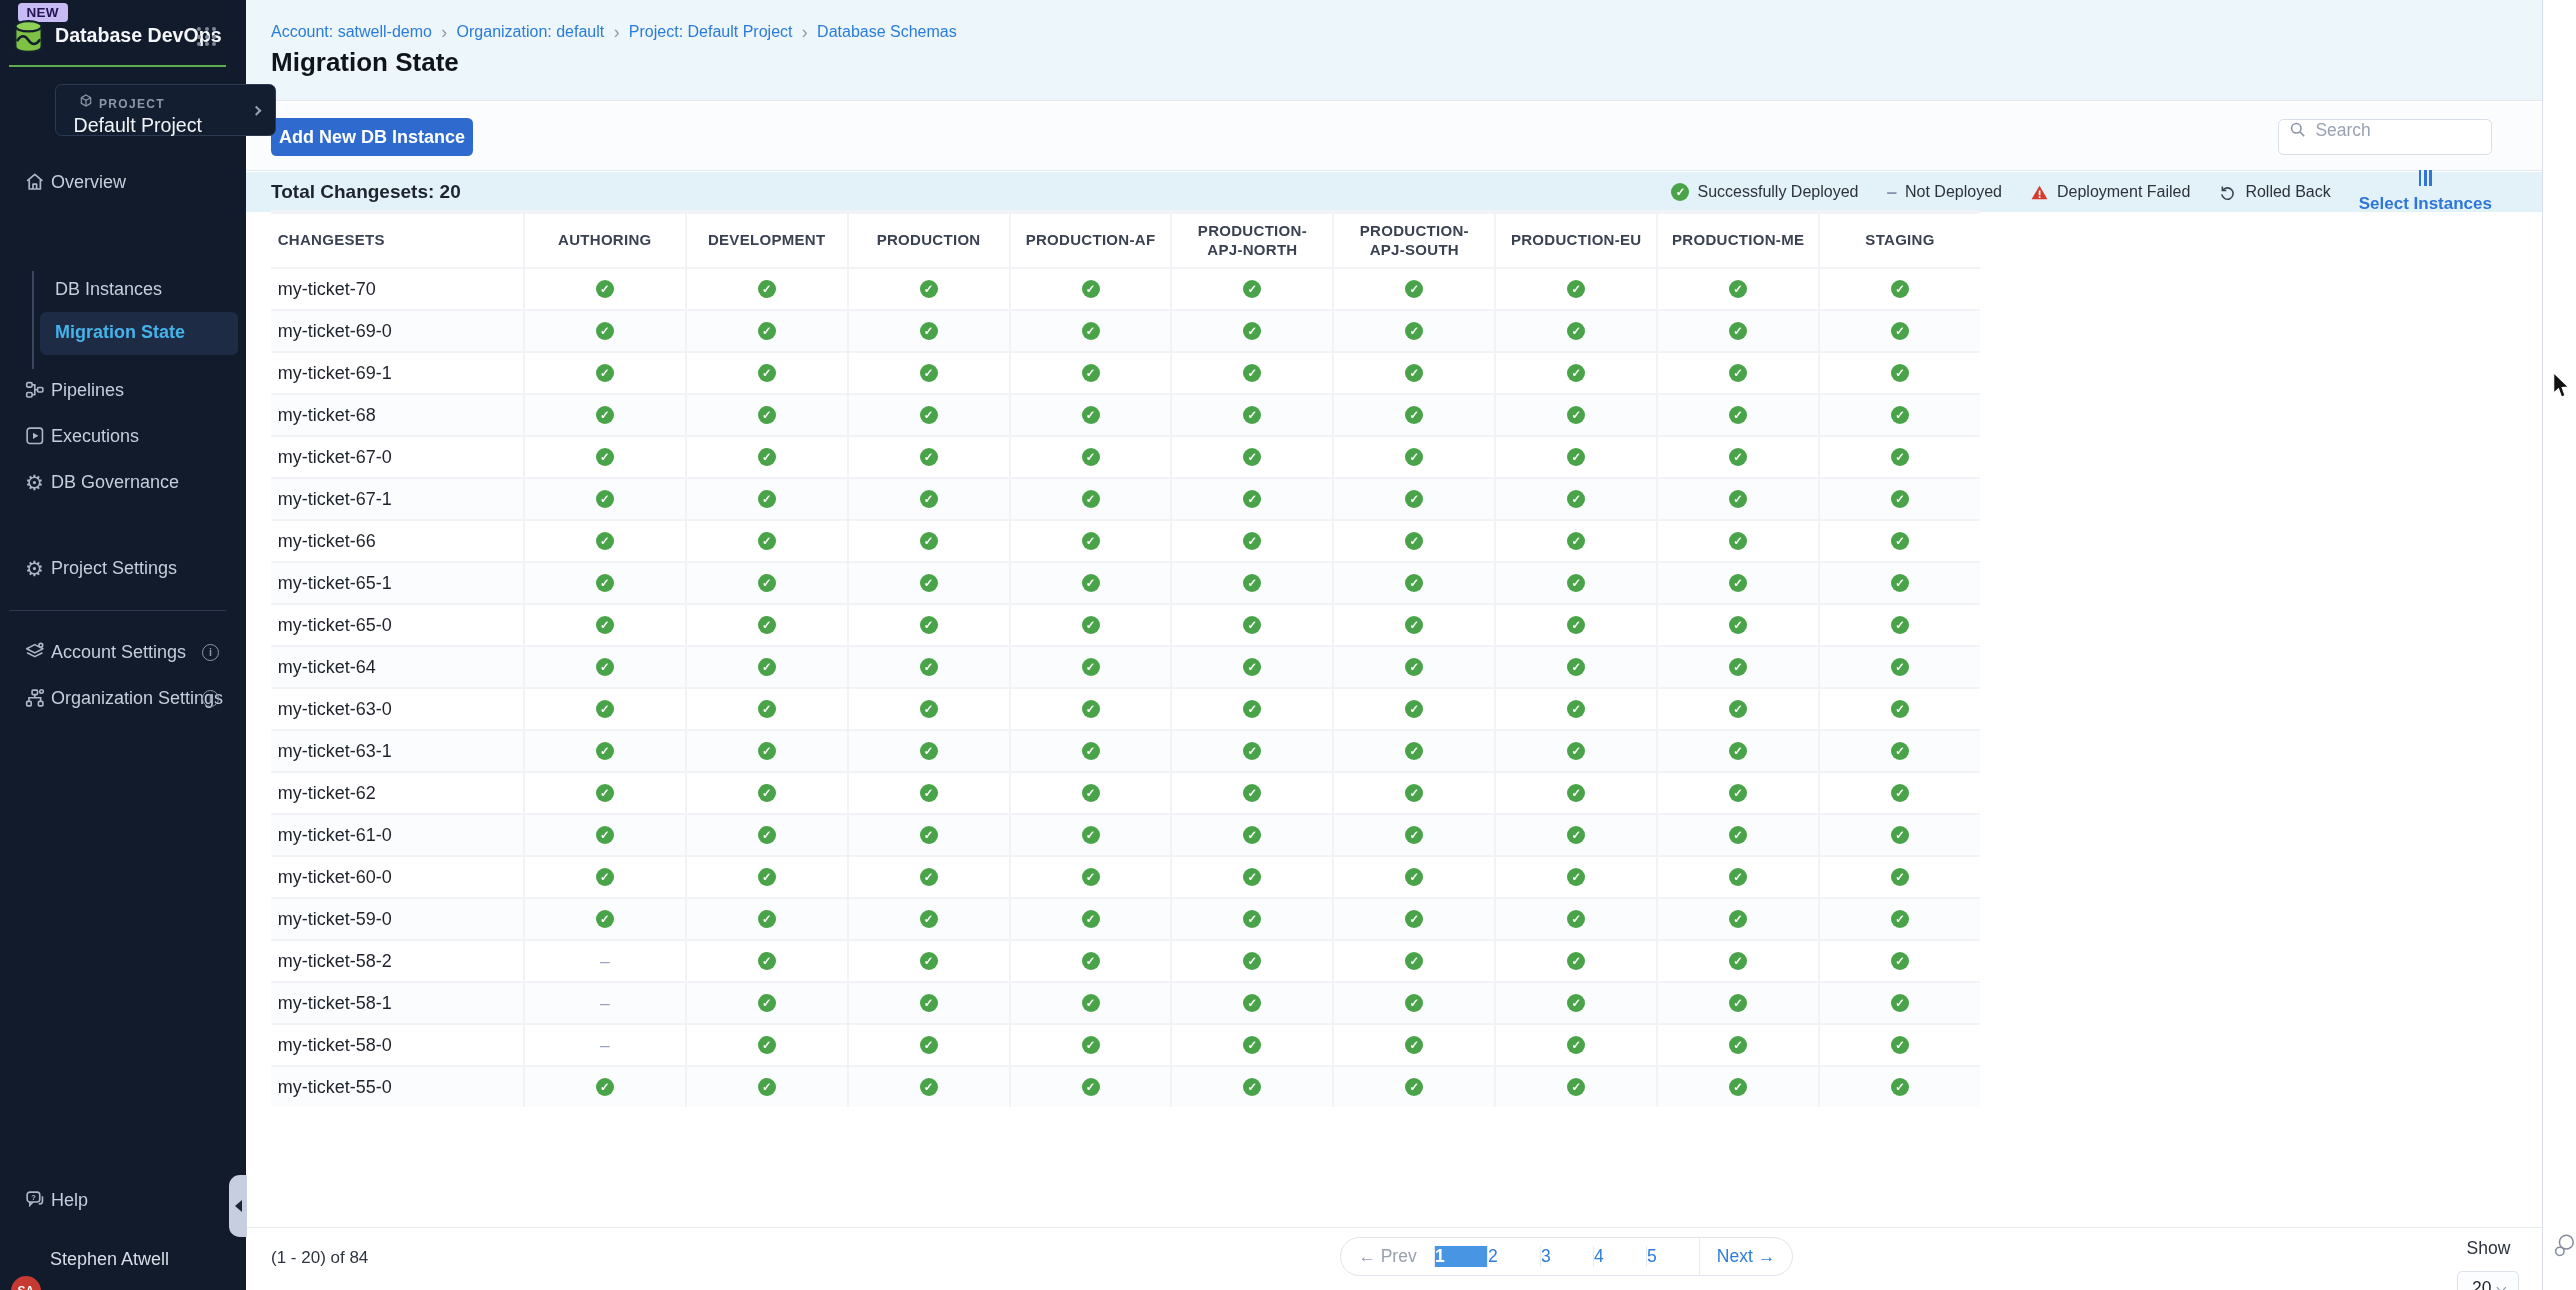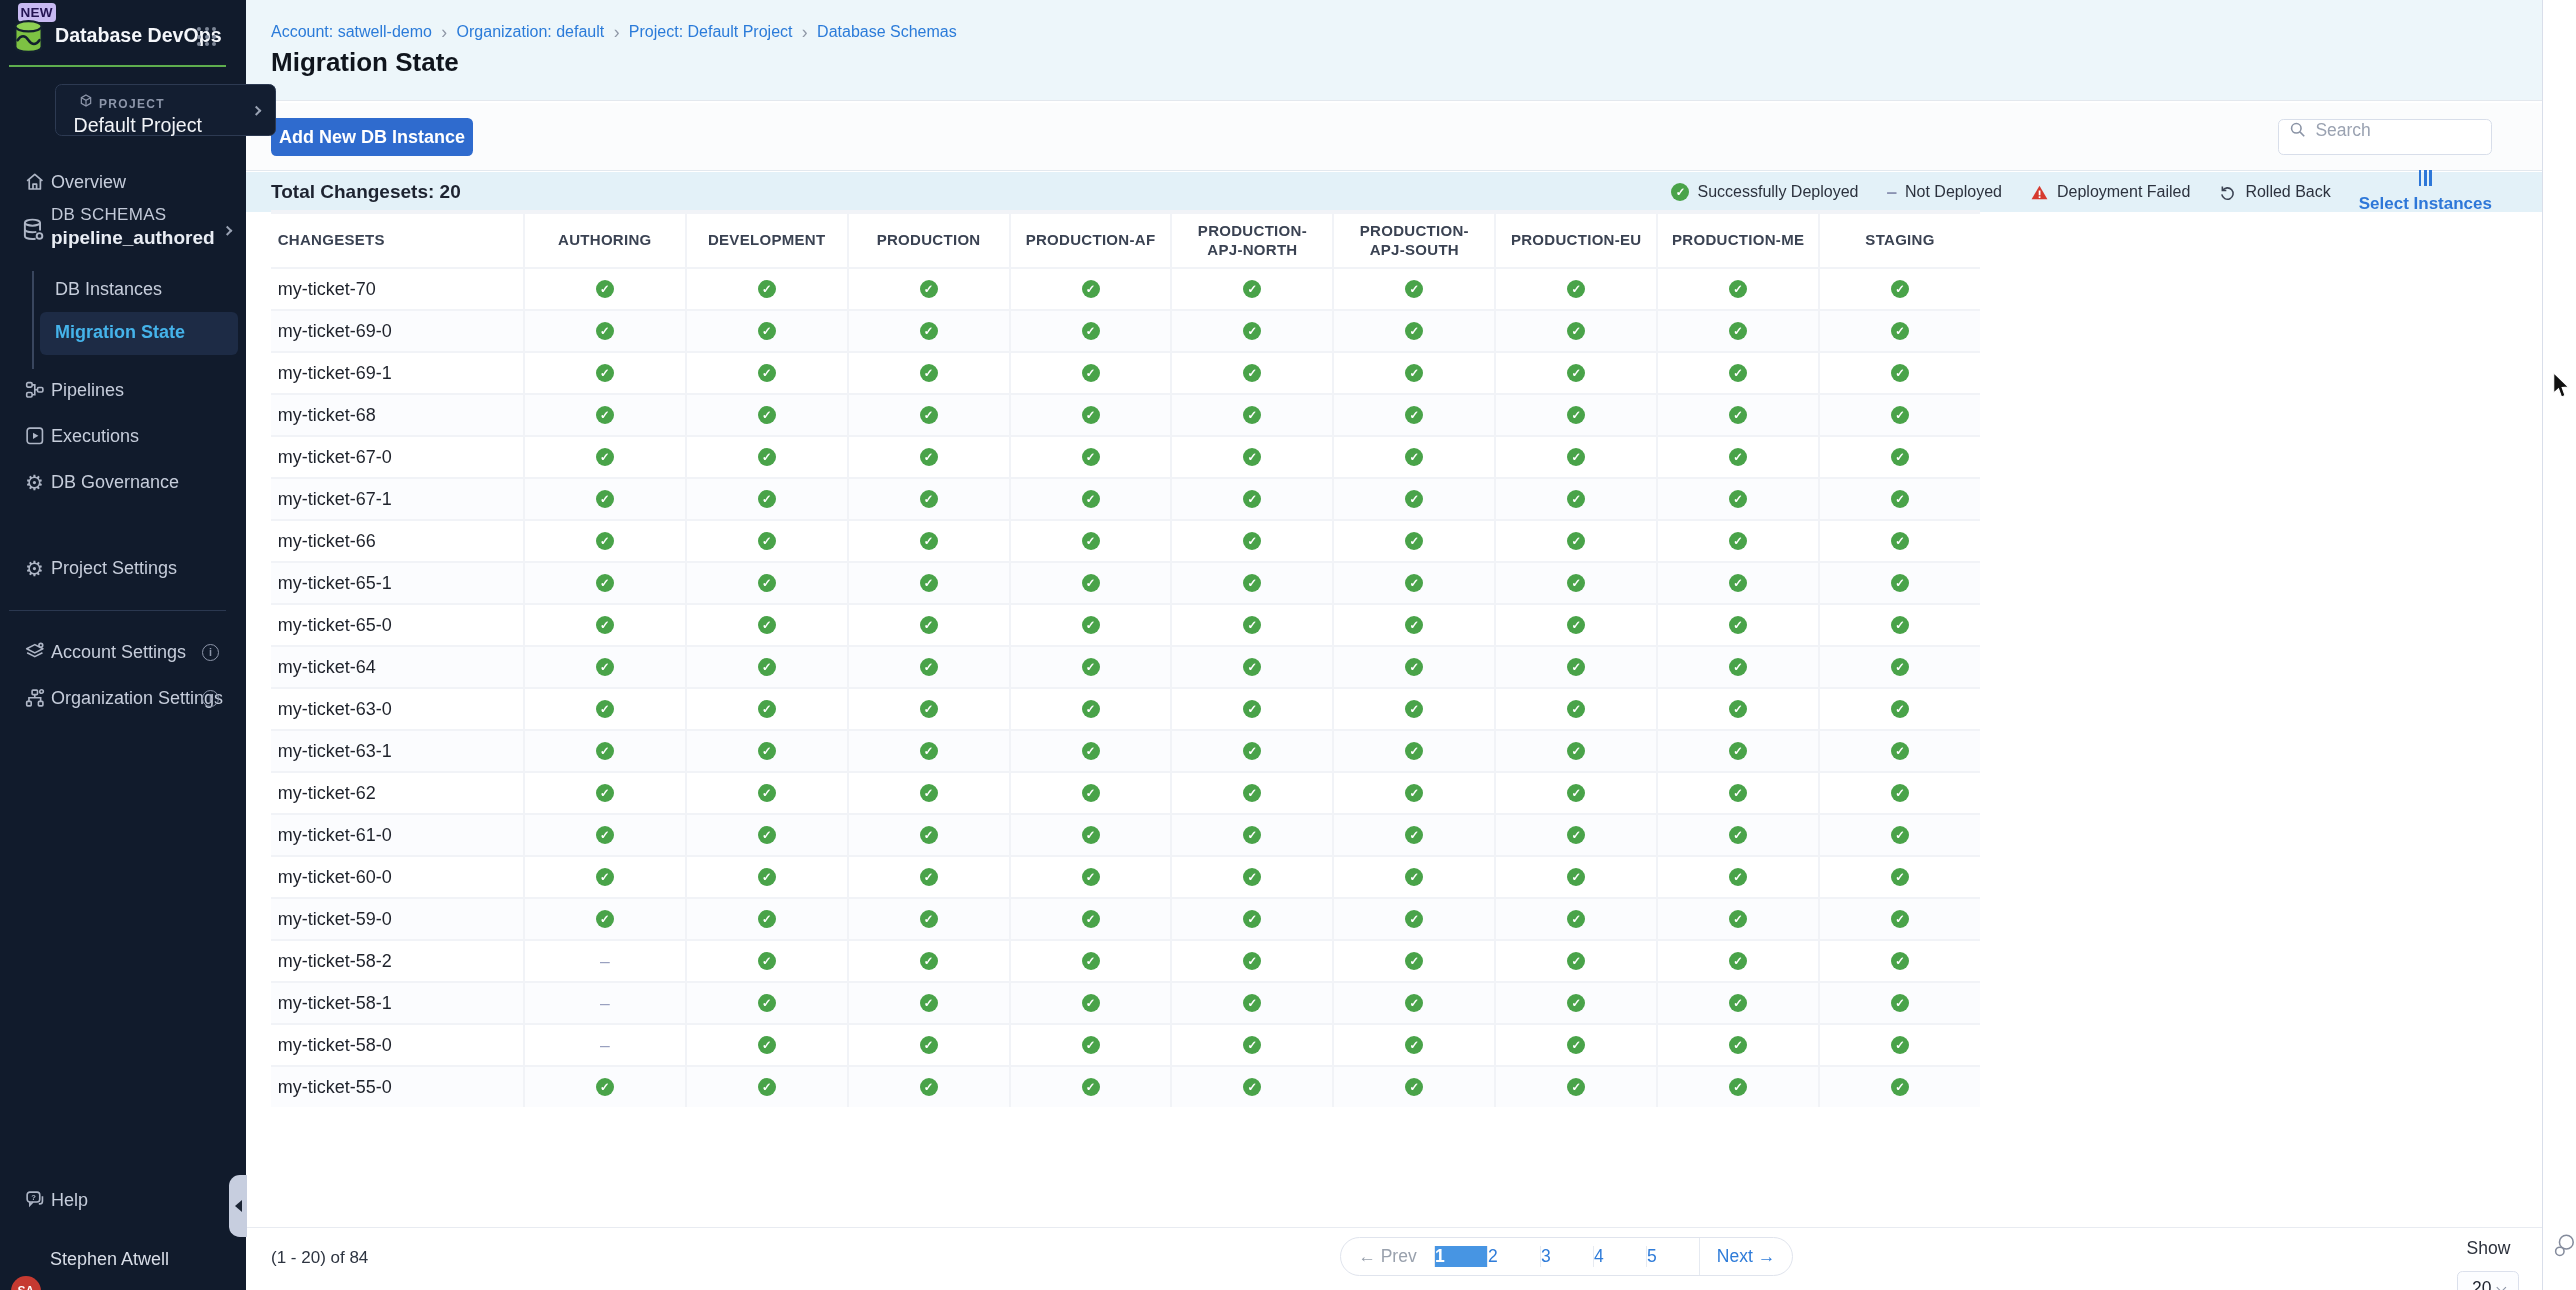--- a/index.html
+++ b/index.html
@@ -2,21 +2,21 @@
 <html style="font-size:10.8px"><head>
 <meta charset="utf-8">
 <style>
   * { margin:0; padding:0; box-sizing:border-box; }
   html,body { width:2576px; height:1291px; overflow:hidden; background:#ffffff;
               font-family:"Liberation Sans", sans-serif; }
 
   
   .sidebar { position:absolute; left:0; top:0; width:246px; height:1291px; background:#111b2c; z-index:5; }
   .new-badge { position:absolute; left:17.5px; top:2.7px; background:#c8baf2; color:#241453;
-               font-size:13.5px; font-weight:700; padding:2px 3px; border-radius:4px; letter-spacing:0.3px; }
+               font-size:13.5px; font-weight:700; padding:2px 9px; border-radius:4px; letter-spacing:0.3px; }
   .logo { position:absolute; left:10.8px; top:19px; width:35px; height:35px; }
   .app-title { position:absolute; left:55px; top:24px; font-size:19.6px; font-weight:700; color:#f4f6fa; }
   .grid-icon { position:absolute; left:197px; top:27px; width:20px; height:20px;
                display:grid; grid-template-columns:repeat(3,1fr); gap:2.7px; }
   .grid-icon span { width:4px; height:4px; border-radius:50%; background:#7e8798; }
   .green-rule { position:absolute; left:9.4px; top:65px; width:217px; height:2px; background:#5fae4e; }
 
   .project-box { position:absolute; left:12px; top:84px; width:221px; height:52px;
                  border:1.3px solid #2d3a52; border-radius:6.7px; background:#131e31;margin-left:43px; }
   .project-label { position:absolute; left:43px; top:12px; font-size:12px; font-weight:700;
@@ -173,32 +173,20 @@
     <span class="ic">
       <svg viewBox="0 0 24 24" width="21.6" height="21.6" fill="none" stroke="#aeb6c6" stroke-width="1.9" stroke-linejoin="round">
         <path d="M3.5 11 L12 3.8 L20.5 11"></path>
           <path d="M5.8 9.5 V20 H18.2 V9.5"></path>
           <path d="M10 20 V14.6 H14 V20"></path>
       </svg>
     </span>
     <span class="lbl">Overview</span>
   </div>
 
-  <div class="schemas-block">
-    <svg class="ic" viewBox="0 0 24 24" fill="none" stroke="#aeb6c6" stroke-width="1.8">
-      <ellipse cx="11.5" cy="5.2" rx="7" ry="2.8"></ellipse>
-      <path d="M4.5 5.2 V17.5 c0 1.6 3.1 2.8 7 2.8 1 0 2 -.08 2.9 -.23"></path>
-      <path d="M18.5 5.2 V12.5"></path>
-      <path d="M4.5 11.3 c0 1.6 3.1 2.8 7 2.8 1.3 0 2.5 -.14 3.6 -.38"></path>
-      <circle cx="18" cy="17.5" r="2.6"></circle>
-    </svg>
-    <div class="schemas-top">DB SCHEMAS</div>
-    <div class="schemas-val">pipeline_authored</div>
-    <span class="caret-box" style="top:28px;"><span class="caret"></span></span>
-  </div>
 
   <div class="sub-rail"></div>
   <div class="subitem" style="top:279px;">DB Instances</div>
   <div class="active-pill">
     <div class="subitem">Migration State</div>
   </div>
 
   <div class="nav-item" style="top:375px;">
     <span class="ic">
       <svg viewBox="0 0 24 24" width="21.6" height="21.6" fill="none" stroke="#aeb6c6" stroke-width="1.8">

